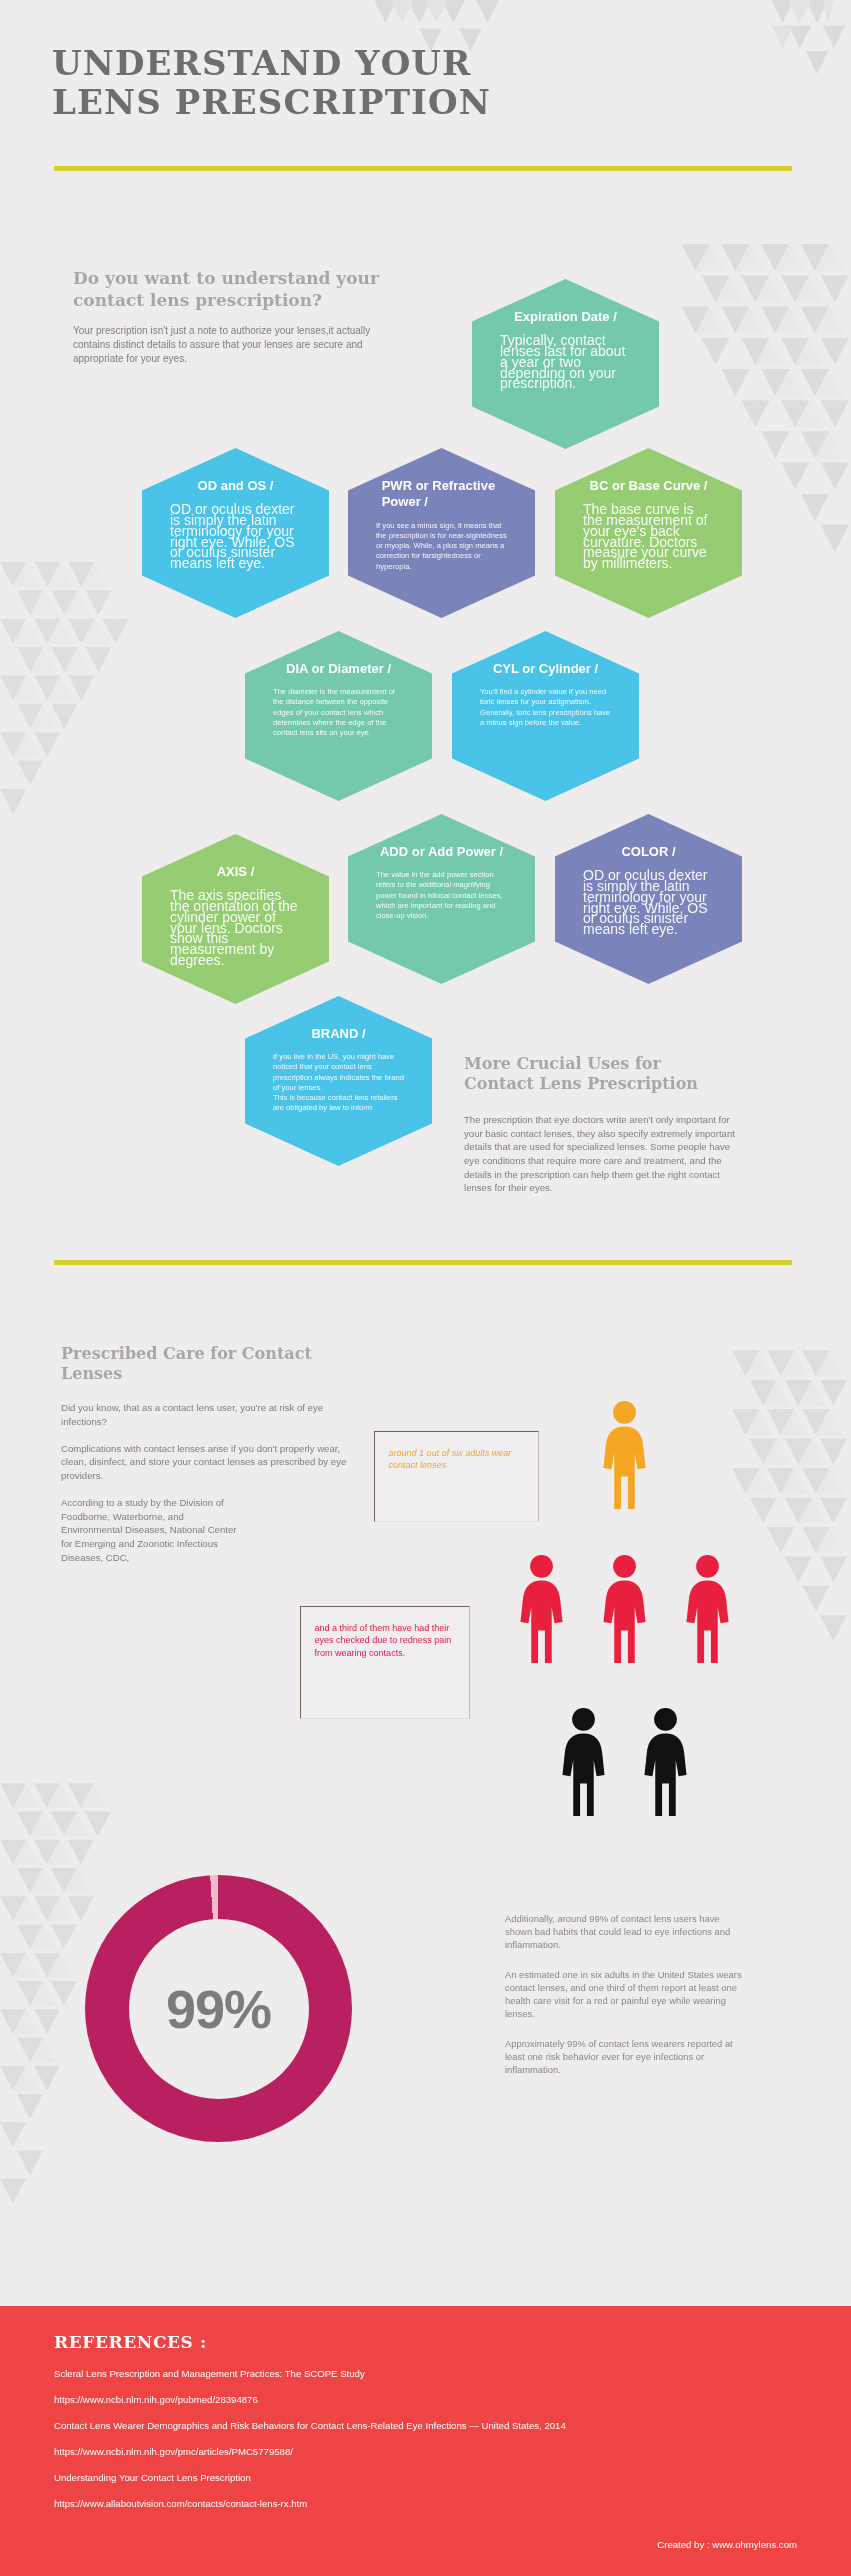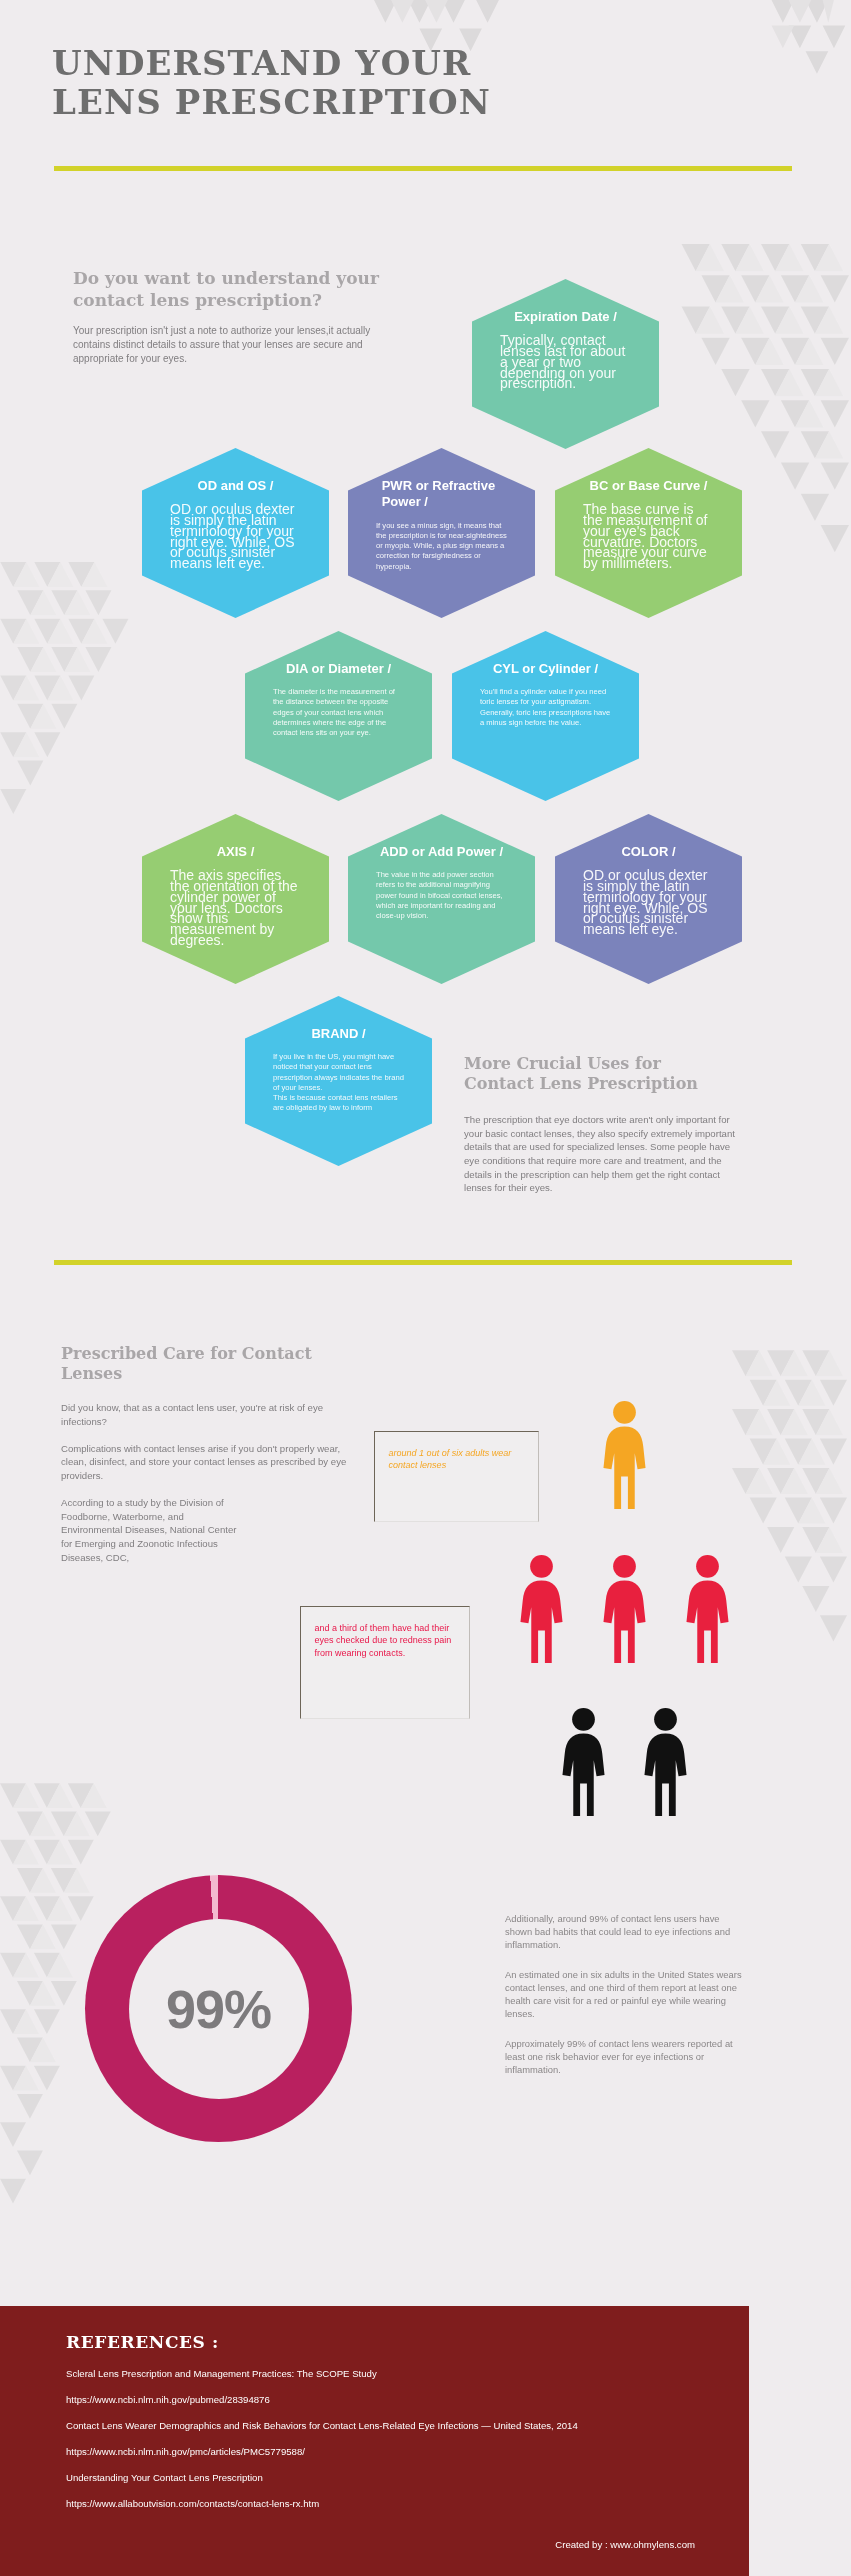--- a/index.html
+++ b/index.html
@@ -119,23 +119,22 @@
   }
   .donut-label { font-size: 54px; font-weight: 700; color: #7d7b7d; letter-spacing: -1.1px;}
 
   
   .stats-right { position: absolute; left: 505px; top: 1912px; width: 244px; }
   .stats-right p { font-size: 9.4px; line-height: 13px; color: #8a8788; }
   .stats-right p + p { margin-top: 17px; }
 
   
   .footer {
-    position: absolute; left: 0; top: 2306px; width: 749px; height: 270px;
-    background: #7f1d1d;
-    padding-left: 12px;
+    position: absolute; left: 0; top: 2306px; width: 851px; height: 270px;
+    background: #ef4444;
   }
   .footer-inner { padding: 26px 0 0 54px; }
   .ref-title {
     font-family: "DejaVu Serif", serif; font-weight: 700;
     font-size: 17px; color: #ffffff; letter-spacing: 0.6px;
   }
   .ref-list { margin-top: 14.8px; }
   .ref-list li { list-style: none; color: #ffffff; font-size: 9.6px; line-height: 13.6px; margin-bottom: 12.5px; }
   .credit {
     position: absolute; right: 54px; bottom: 26px;
@@ -409,21 +408,21 @@
   <div class="hex small-pad" style="left:245px; top:631px; background:#74c8ab;">
     <div class="h-title">DIA or Diameter /</div>
     <div class="h-body">The diameter is the measurement of the distance between the opposite edges of your contact lens which determines where the edge of the contact lens sits on your eye.</div>
   </div>
 
   <div class="hex small-pad" style="left:452px; top:631px; background:#49c3e8;">
     <div class="h-title">CYL or Cylinder /</div>
     <div class="h-body">You'll find a cylinder value if you need toric lenses for your astigmatism. Generally, toric lens prescriptions have a minus sign before the value.</div>
   </div>
 
-  <div class="hex" style="left:142px; top:814px; background:#96cd72;">
+  <div class="hex" style="left:142px; top:834px; background:#96cd72;">
     <div class="h-title">AXIS /</div>
     <div class="h-body">The axis specifies the orientation of the cylinder power of your lens. Doctors show this measurement by degrees.</div>
   </div>
 
   <div class="hex small-pad" style="left:348px; top:814px; background:#74c8ab;">
     <div class="h-title">ADD or Add Power /</div>
     <div class="h-body">The value in the add power section refers to the additional magnifying power found in bifocal contact lenses, which are important for reading and close-up vision.</div>
   </div>
 
   <div class="hex" style="left:555px; top:814px; background:#7b83bb;">

